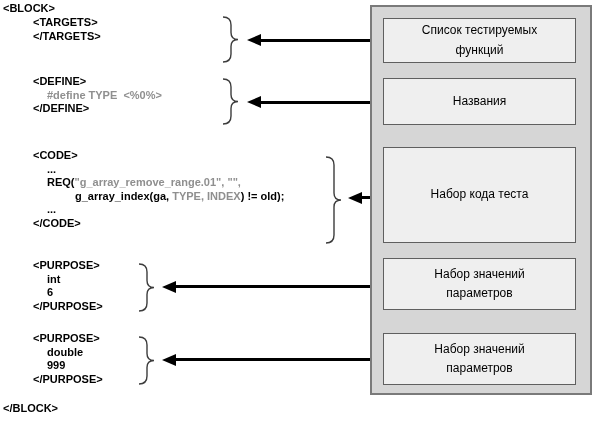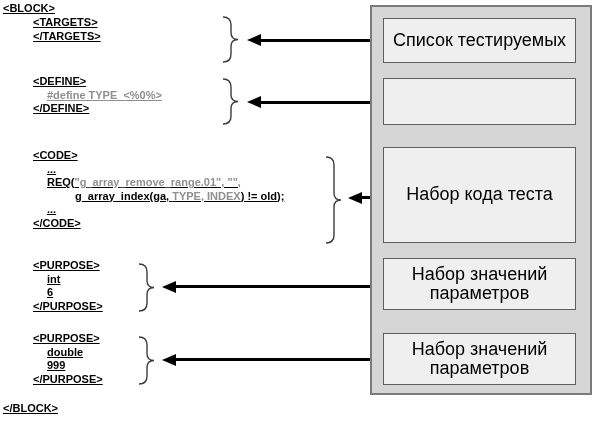--- a/index.html
+++ b/index.html
@@ -3,21 +3,21 @@
 <meta charset="utf-8">
 <style>
   html,body{margin:0;padding:0;background:#fff;}
   #page{
     position:relative;width:600px;height:421px;background:#fff;
     font-family:"Liberation Sans","DejaVu Sans",sans-serif;overflow:hidden;
   }
   
   .codegrp{position:absolute;left:0;}
   .cl{white-space:pre;height:13.5px;line-height:13.5px;font-size:11px;
-      font-weight:bold;color:#000;text-decoration:underline;}
+      font-weight:bold;color:#000;}
   .i0{padding-left:3px}
   .i1{padding-left:33px}
   .i2{padding-left:47px}
   .i3{padding-left:75px}
   .gray{color:var(--code-gray,#8f8f8f);}
   
   .brace{position:absolute;}
   .brace svg{display:block;}
   .brace path{fill:none;stroke:var(--brace-color,#3c3c3c);stroke-width:1.4;}
   
@@ -25,21 +25,21 @@
   .arrow::before{content:"";position:absolute;left:-14px;top:-4.5px;
     border-right:14px solid var(--arrow-color,#000);
     border-top:6px solid transparent;border-bottom:6px solid transparent;}
   
   .panel{position:absolute;left:370px;top:5px;width:222px;height:390px;
     box-sizing:border-box;background:var(--panel-fill,#d6d6d6);
     border:2px solid var(--panel-border,#7a7a7a);}
   .abox{position:absolute;left:11px;width:193px;box-sizing:border-box;
     background:var(--box-fill,#efefef);border:1.5px solid var(--box-border,#5f5f5f);
     display:flex;flex-direction:column;justify-content:center;align-items:center;}
-  .abox .bl{font-size:18px;line-height:19.5px;color:#000;text-align:center;}
+  .abox .bl{font-size:12px;line-height:19.5px;color:#000;text-align:center;}
   .b1{top:11px;height:45px}
   .b2{top:71px;height:47px}
   .b3{top:140px;height:96px}
   .b4{top:251px;height:52px}
   .b5{top:326px;height:52px}
 </style>
 </head>
 <body>
 
 <div id="page" style="--code-gray: #8f8f8f; --brace-color: #3c3c3c; --arrow-color: #000000; --panel-fill: #d6d6d6; --panel-border: #7a7a7a; --box-fill: #efefef; --box-border: #5f5f5f;">
@@ -114,22 +114,24 @@
 
   <div class="arrow" style="left:261px;top:38.5px;width:123px"></div>
   <div class="arrow" style="left:261px;top:100.5px;width:123px"></div>
   <div class="arrow" style="left:362px;top:196px;width:22px"></div>
   <div class="arrow" style="left:176px;top:285px;width:208px"></div>
   <div class="arrow" style="left:176px;top:358px;width:208px"></div>
 
   <div class="panel">
     <div class="abox b1">
       <div class="bl">Список тестируемых</div>
+      <div class="bl">функций</div>
     </div>
     <div class="abox b2">
+      <div class="bl">Названия</div>
     </div>
     <div class="abox b3">
       <div class="bl">Набор кода теста</div>
     </div>
     <div class="abox b4">
       <div class="bl">Набор значений</div>
       <div class="bl">параметров</div>
     </div>
     <div class="abox b5">
       <div class="bl">Набор значений</div>

